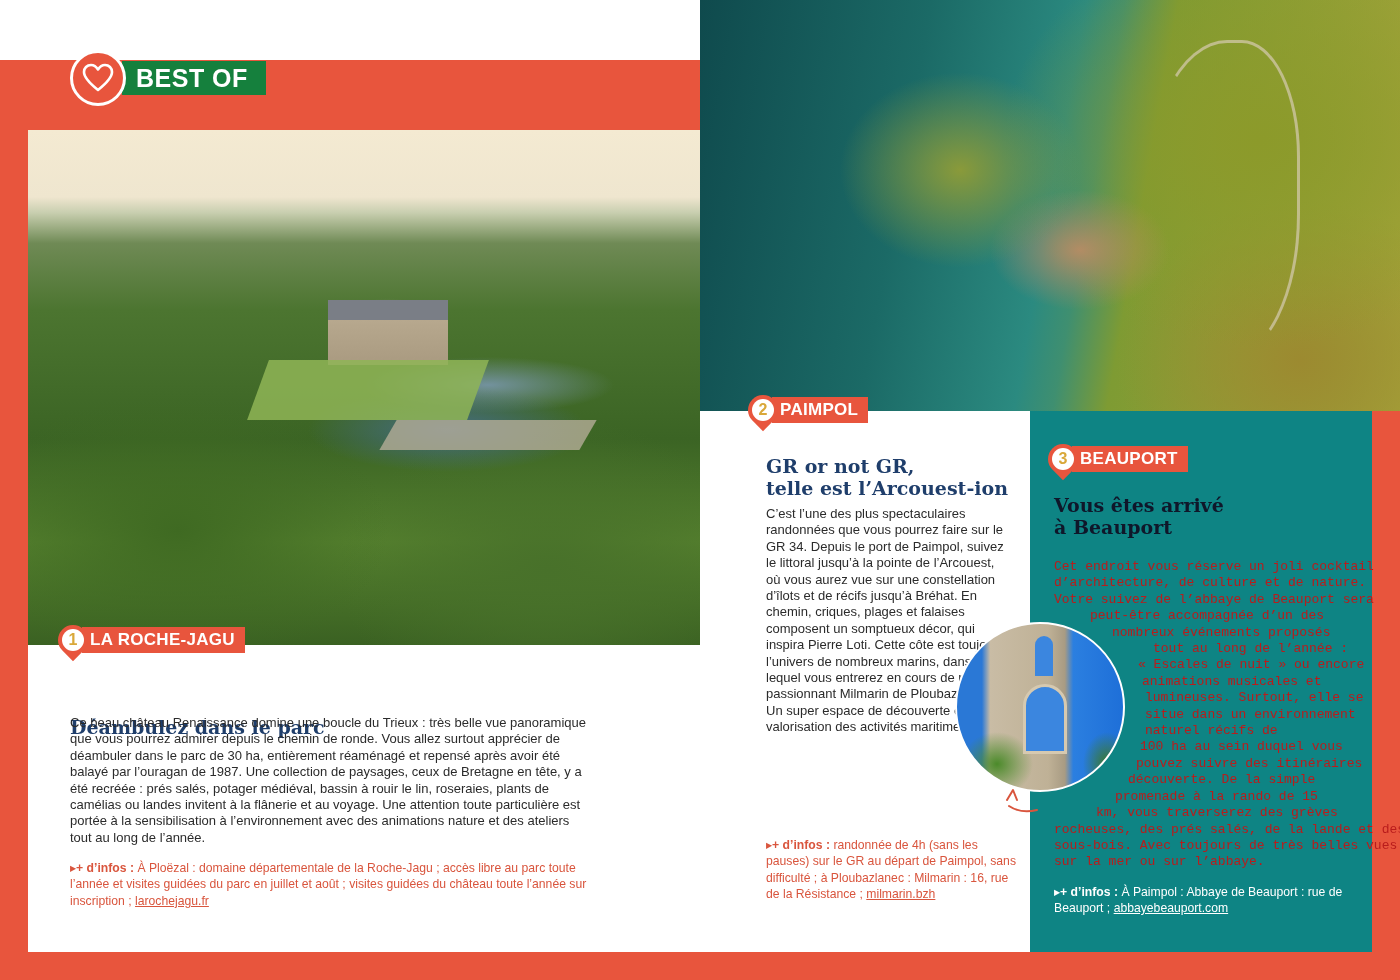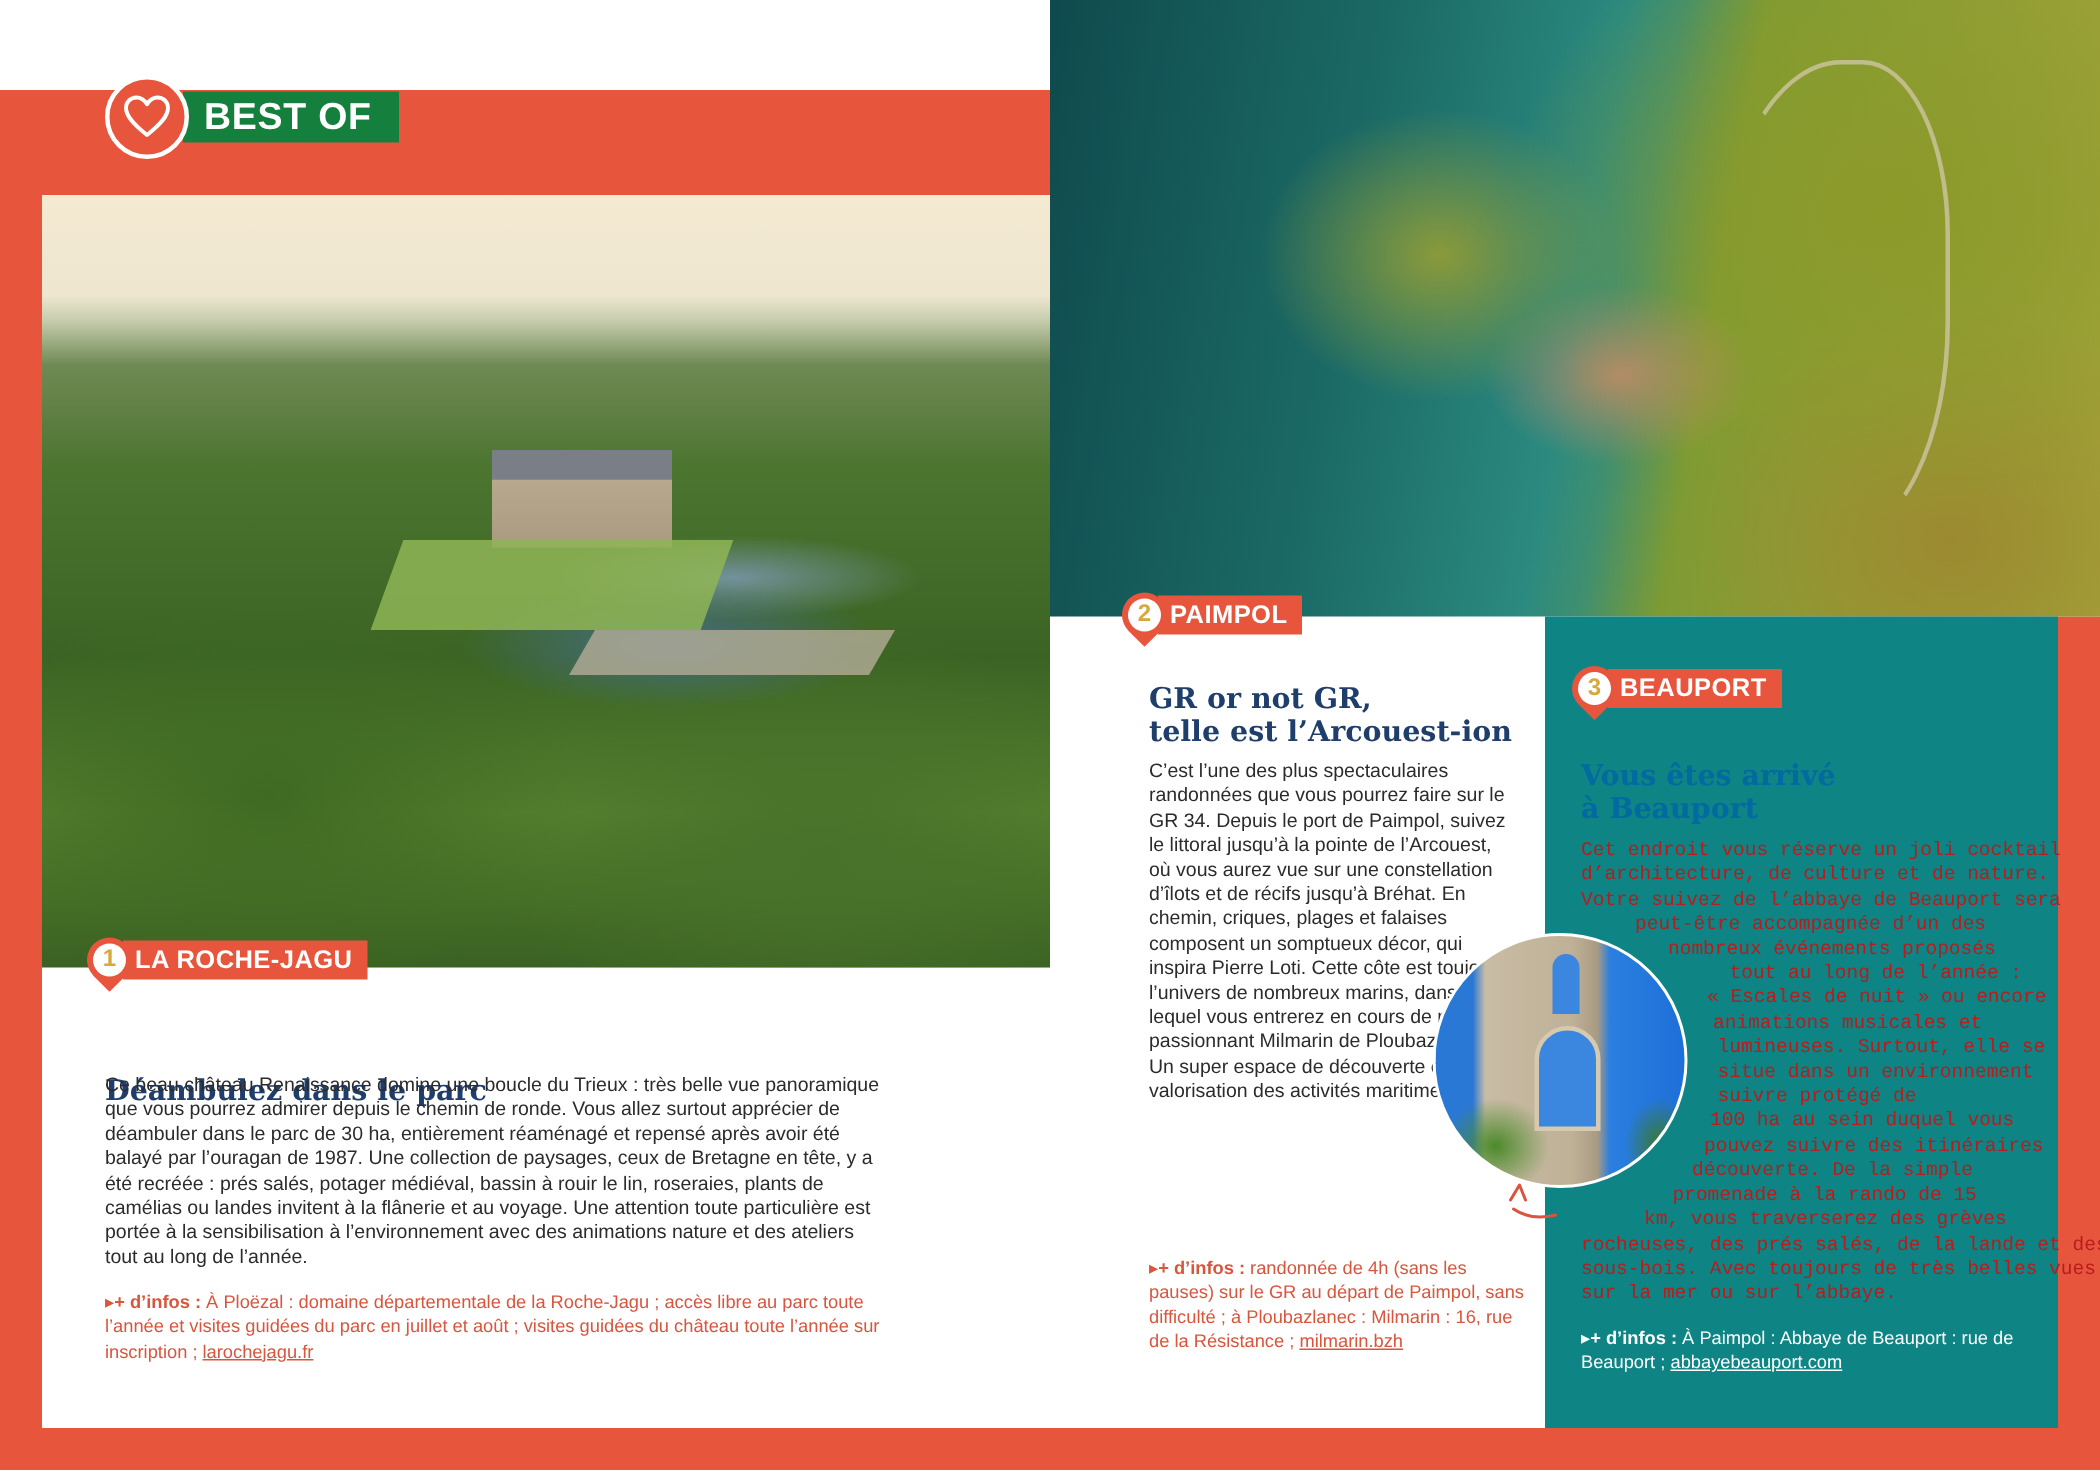--- a/index.html
+++ b/index.html
@@ -58,21 +58,21 @@
     padding: 0 10px 0 8px; margin-left: -6px; letter-spacing: 0.3px; }
 
   #tag-1 { left: 58px; top: 625px; }
   #tag-2 { left: 748px; top: 395px; }
   #tag-3 { left: 1048px; top: 444px; }
 
   
   .headline { position: absolute; font-family: "DejaVu Serif", "Liberation Serif", serif; font-weight: bold; color: #1f3e6b; font-size: 19px; line-height: 22px; }
   #h-roche { left: 70px; top: 684px; margin-top: 32px; }
   #h-paimpol { left: 766px; top: 455px; }
-  #h-beauport { left: 1054px; top: 506px; color: #0369a1; }
+  #h-beauport { left: 1054px; top: 494px; color: #0f172a; }
 
   .body { position: absolute; font-size: 13px; line-height: 16.4px; color: #2b2b2b; }
   #body-roche { left: 70px; top: 715px; width: 520px; }
   #body-paimpol { left: 766px; top: 506px; width: 240px; }
   .infos { position: absolute; font-size: 12.2px; line-height: 16.4px; color: #d9553d; }
   .infos b { font-weight: bold; }
   .infos a { color: inherit; text-decoration: underline; }
   #infos-roche { left: 70px; top: 860px; width: 520px; }
   #infos-paimpol { left: 766px; top: 837px; width: 250px; }
 
@@ -168,21 +168,21 @@
   <span class="ln">Cet endroit vous réserve un joli cocktail</span>
   <span class="ln">d’architecture, de culture et de nature.</span>
   <span class="ln">Votre suivez de l’abbaye de Beauport sera</span>
   <span class="ln" style="padding-left:36px">peut-être accompagnée d’un des</span>
   <span class="ln" style="padding-left:58px">nombreux événements proposés</span>
   <span class="ln" style="padding-left:99px">tout au long de l’année :</span>
   <span class="ln" style="padding-left:84px">« Escales de nuit » ou encore</span>
   <span class="ln" style="padding-left:88px">animations musicales et</span>
   <span class="ln" style="padding-left:91px">lumineuses. Surtout, elle se</span>
   <span class="ln" style="padding-left:91px">situe dans un environnement</span>
-  <span class="ln" style="padding-left:91px">suivre protégé de</span>
+  <span class="ln" style="padding-left:91px">naturel récifs de</span>
   <span class="ln" style="padding-left:86px">100 ha au sein duquel vous</span>
   <span class="ln" style="padding-left:82px">pouvez suivre des itinéraires</span>
   <span class="ln" style="padding-left:74px">découverte. De la simple</span>
   <span class="ln" style="padding-left:61px">promenade à la rando de 15</span>
   <span class="ln" style="padding-left:42px">km, vous traverserez des grèves</span>
   <span class="ln">rocheuses, des prés salés, de la lande et des</span>
   <span class="ln">sous-bois. Avec toujours de très belles vues</span>
   <span class="ln">sur la mer ou sur l’abbaye.</span>
 </div>
 <p class="infos" id="infos-beauport">

